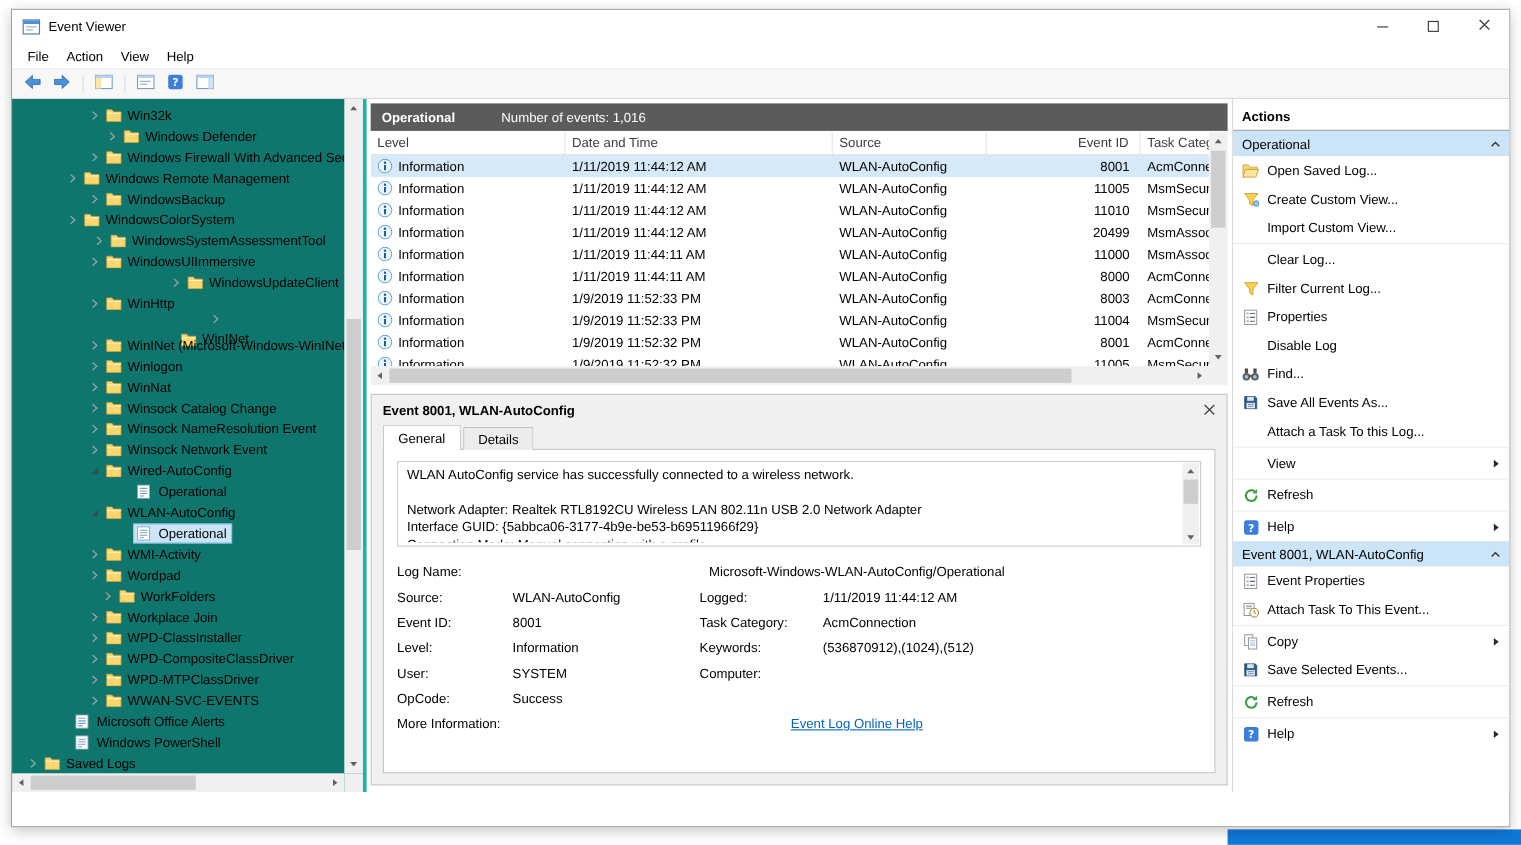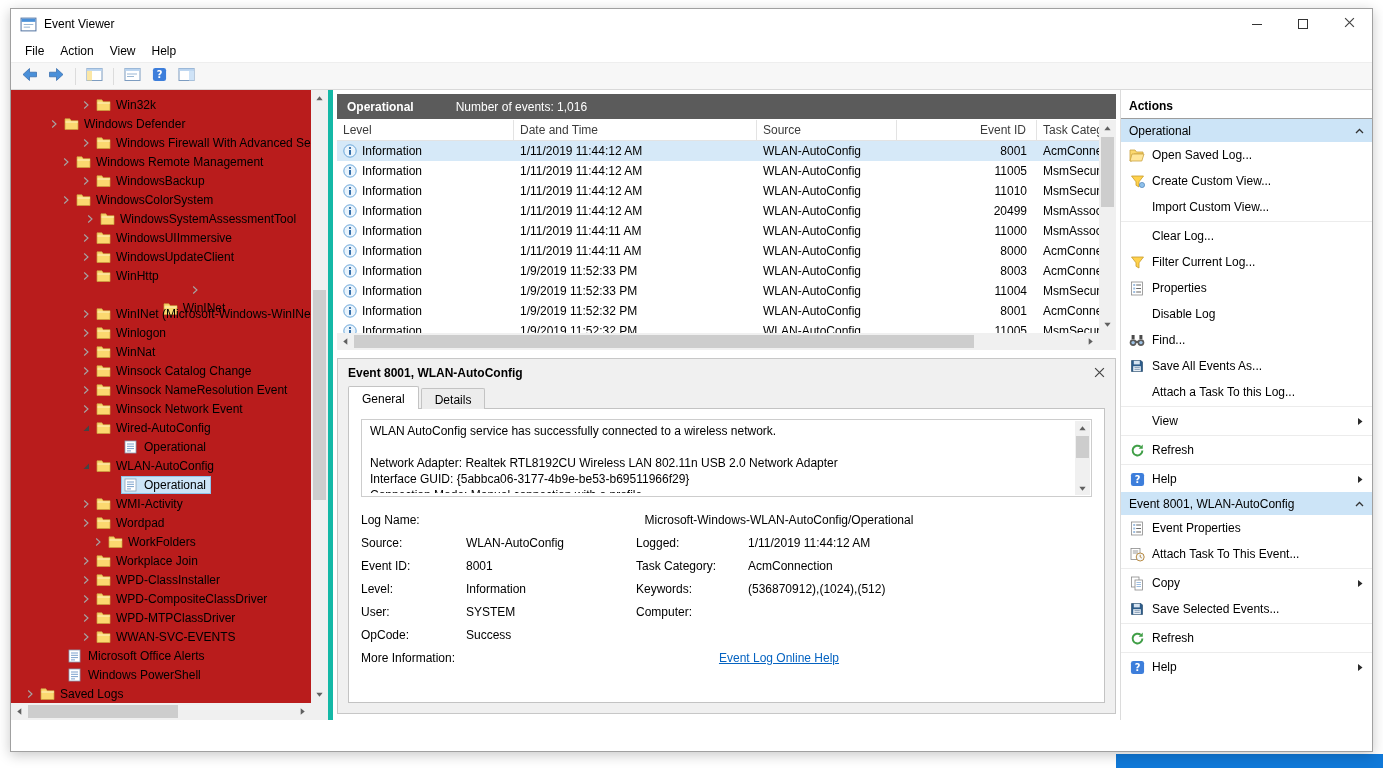--- a/index.html
+++ b/index.html
@@ -33,21 +33,21 @@
   .toolbar{ flex:0 0 28px; display:flex; align-items:center; gap:2px; padding-left:6px;
     background:#f7f7f7; border-top:1px solid #eee; border-bottom:1px solid #d9d9d9; }
   .tb-btn{ width:25px; height:23px; display:flex; align-items:center; justify-content:center; }
   .tb-sep{ width:1px; height:17px; background:#dcdcdc; margin:0 4px; }
 
   
   .content{ flex:0 0 630px; display:flex; min-height:0; background:#fff; }
   .bottom-filler{ flex:1; background:#fff; }
 
   
-  .tree-panel{ flex:0 0 322px; width:322px; position:relative; border-right:5px solid #14b8a6; background:#b91c1c; }
+  .tree-panel{ flex:0 0 322px; width:322px; position:relative; border-right:3px solid #14b8a6; background:#0f766e; }
   .tree-viewport{ position:absolute; left:0; top:0; right:17px; bottom:17px; overflow:hidden; padding-top:5px; }
   .titem{ height:19px; display:flex; align-items:center; white-space:nowrap; }
   .texp{ flex:0 0 14px; width:14px; display:flex; justify-content:center; }
   .trow{ display:flex; align-items:center; gap:4px; padding:1px 4px 1px 2px; border:1px solid transparent; }
   .trow.sel{ background:var(--selection-blue); border:1px solid #8fc3ea; }
   .ticon{ width:16px; display:flex; }
   .tlabel{ font-size:12px; }
 
   
   .vscroll{ position:absolute; top:0; right:0; bottom:17px; width:17px; background:#f0f0f0; }
@@ -204,21 +204,21 @@
             <span class="trow">
               <span class="ticon">
                 <svg width="15" height="13" viewBox="0 0 16 14">
                   <path d="M1 2h5.2l1.6 2H15v9.5H1z" fill="#fbd86f" stroke="#caa23f" stroke-width="0.8"></path>
                   <path d="M1.5 5.4h13.5" stroke="#fff3c9" stroke-width="1"></path>
                 </svg>
               </span>
               <span class="tlabel">Win32k</span>
             </span>
           </div>
-          <div class="titem" style="padding-left: 36px;">
+          <div class="titem" style="padding-left: 36px; margin-left: 48px;">
             <span class="texp">
               <svg width="10" height="10" viewBox="0 0 10 10">
                 <path d="M3.2 1.5 L7 5 L3.2 8.5" fill="none" stroke="#a6a6a6" stroke-width="1.1"></path>
               </svg>
             </span>
             <span class="trow">
               <span class="ticon">
                 <svg width="15" height="13" viewBox="0 0 16 14">
                   <path d="M1 2h5.2l1.6 2H15v9.5H1z" fill="#fbd86f" stroke="#caa23f" stroke-width="0.8"></path>
                   <path d="M1.5 5.4h13.5" stroke="#fff3c9" stroke-width="1"></path>
@@ -316,21 +316,21 @@
             <span class="trow">
               <span class="ticon">
                 <svg width="15" height="13" viewBox="0 0 16 14">
                   <path d="M1 2h5.2l1.6 2H15v9.5H1z" fill="#fbd86f" stroke="#caa23f" stroke-width="0.8"></path>
                   <path d="M1.5 5.4h13.5" stroke="#fff3c9" stroke-width="1"></path>
                 </svg>
               </span>
               <span class="tlabel">WindowsUIImmersive</span>
             </span>
           </div>
-          <div class="titem" style="padding-left: 68px;">
+          <div class="titem" style="padding-left: 68px; justify-content: flex-end;">
             <span class="texp">
               <svg width="10" height="10" viewBox="0 0 10 10">
                 <path d="M3.2 1.5 L7 5 L3.2 8.5" fill="none" stroke="#a6a6a6" stroke-width="1.1"></path>
               </svg>
             </span>
             <span class="trow">
               <span class="ticon">
                 <svg width="15" height="13" viewBox="0 0 16 14">
                   <path d="M1 2h5.2l1.6 2H15v9.5H1z" fill="#fbd86f" stroke="#caa23f" stroke-width="0.8"></path>
                   <path d="M1.5 5.4h13.5" stroke="#fff3c9" stroke-width="1"></path>

